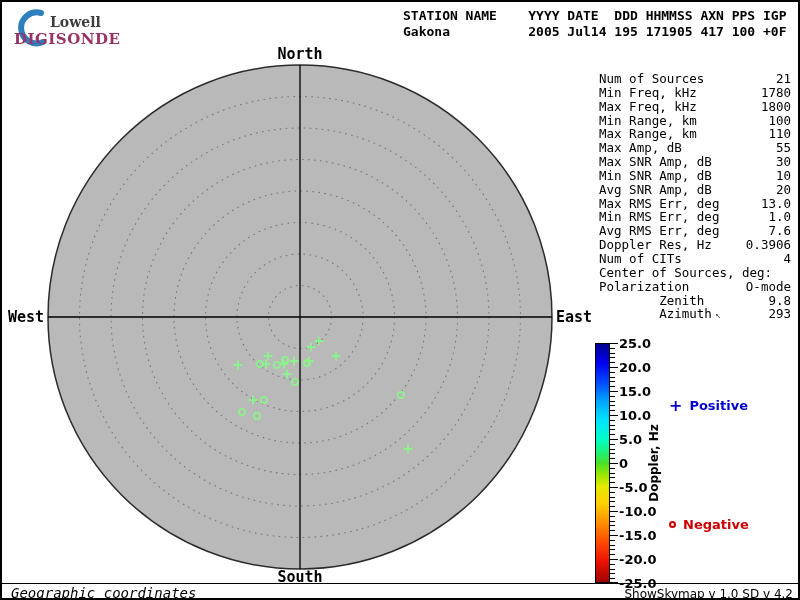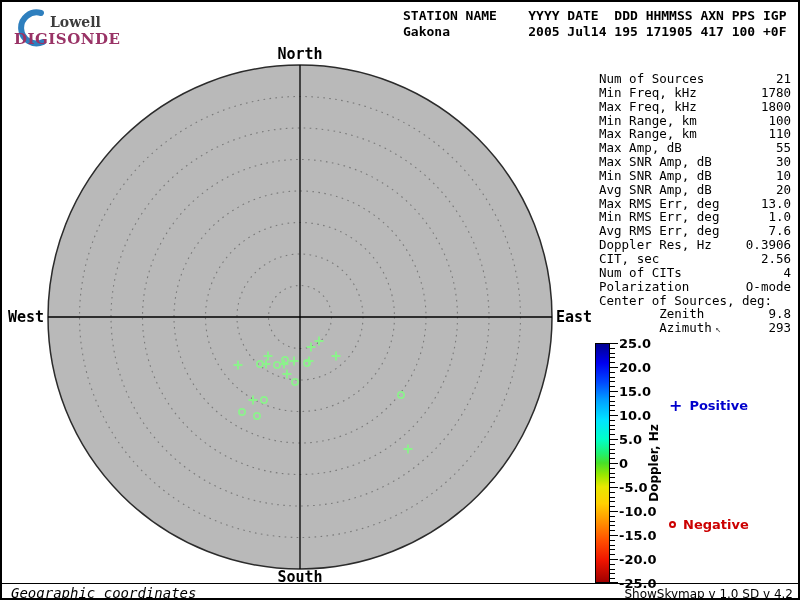--- a/index.html
+++ b/index.html
@@ -144,34 +144,30 @@
       </div>
       <div class="srow">
         <span class="slabel">Avg RMS Err, deg</span>
         <span class="sval">7.6</span>
       </div>
       <div class="srow">
         <span class="slabel">Doppler Res, Hz</span>
         <span class="sval">0.3906</span>
       </div>
       <div class="srow">
-        <span class="slabel">CIT, sec</span>
-        <span class="sval">2.56</span>
-      </div>
-      <div class="srow">
         <span class="slabel">Num of CITs</span>
         <span class="sval">4</span>
       </div>
       <div class="srow">
+        <span class="slabel">Center of Sources, deg:</span>
+        <span class="sval"></span>
+      </div>
+      <div class="srow">
         <span class="slabel">Polarization</span>
         <span class="sval">O-mode</span>
-      </div>
-      <div class="srow">
-        <span class="slabel">Center of Sources, deg:</span>
-        <span class="sval"></span>
       </div>
       <div class="srow">
         <span class="slabel">        Zenith</span>
         <span class="sval">9.8</span>
       </div>
       <div class="srow">
         <span class="slabel">        Azimuth<span class="cursor-glyph">↖</span></span>
         <span class="sval">293</span>
       </div>
     </div>

